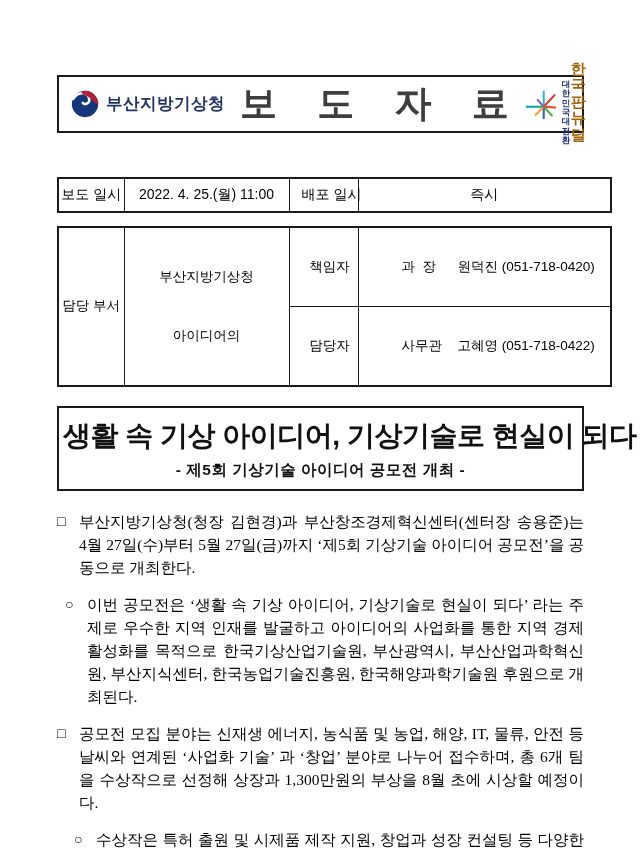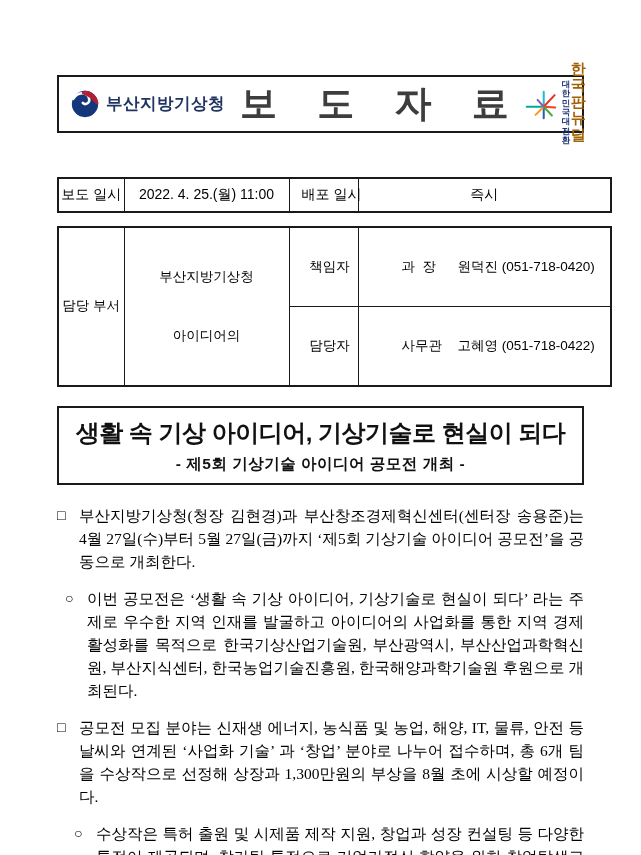--- a/index.html
+++ b/index.html
@@ -65,21 +65,21 @@
   .contact-cell .pos { display: inline-block; width: 56px; white-space: pre; }
 
   
   .title-box {
     border: 2px solid #1a1a1a;
     padding: 9px 4px 8px 4px;
     text-align: center;
     margin-bottom: 19px;
   }
   .main-title {
-    font-size: 24px; font-weight: 800; color: #111;
+    font-size: 28px; font-weight: 800; color: #111;
     letter-spacing: -0.5px; white-space: nowrap; text-align: center;
   }
   .sub-title {
     font-size: 15.5px; font-weight: bold; color: #111;
     margin-top: 5px; letter-spacing: 0.5px;
   }
 
   
   .doc-body {
     font-family: "Liberation Serif", serif;

